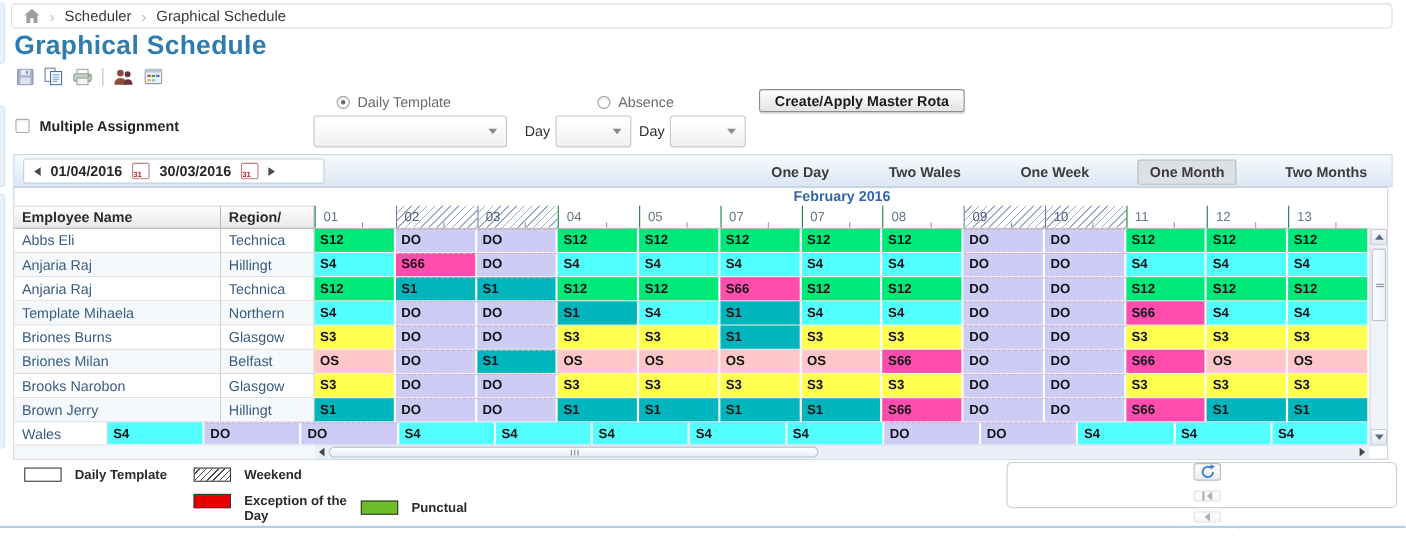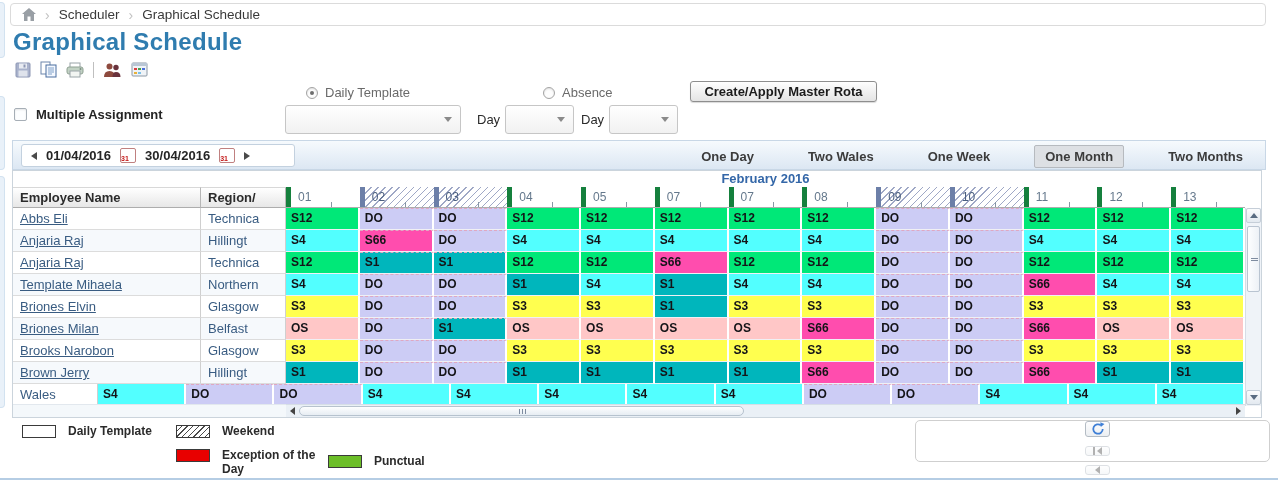--- a/index.html
+++ b/index.html
@@ -69,31 +69,31 @@
   
   .grid { position:absolute; left:12px; top:170px; width:1250px; height:248px; background:#fff; border:1px solid #CBD4DC; }
   .month-row { position:absolute; left:273px; top:0; width:959px; height:16px; text-align:center;
     font-weight:bold; color:#3467A8; font-size:13px; line-height:15px; }
   .hdr-row { position:absolute; left:0; top:16px; right:16px; height:21px; display:flex; }
   .hdr-fixed { background:linear-gradient(#FFFFFF,#E7E7E7); border-right:1px solid #B6B6B6;
     border-top:1px solid #D8D8D8; border-bottom:1px solid #ADADAD; font-weight:bold; color:#2B2B2B;
     font-size:13px; line-height:19px; padding-left:7px; }
   .hdr-name { width:188px; } .hdr-region { width:85px; }
   .days-h { flex:1; display:flex; border-bottom:1px solid #ADADAD; }
-  .day-h { flex:1; position:relative; font-size:12px; color:#64788C; padding:3px 0 0 7px; border-left:5px solid #15803d; background:#fff; }
+  .day-h { flex:1; position:relative; font-size:12px; color:#64788C; padding:3px 0 0 7px; border-left:1px solid #15803d; background:#fff; }
   .day-h::after { content:''; position:absolute; bottom:0; left:58%; width:1px; height:5px; background:#8896A4; }
   .day-h.wknd { background:repeating-linear-gradient(135deg,#FFFFFF 0 4px,#9FA8C6 4px 5px); color:#4A5E7E; border-left-color:#6C7FA8; }
 
   .body { position:absolute; left:0; top:37px; right:16px; height:198px; overflow:hidden; }
   .row { display:flex; height:22px; }
   .cell-name, .cell-region { border-right:1px solid #CFCFCF; border-bottom:1px solid #DCDCDC;
     color:#395C82; font-size:13px; line-height:21px; padding-left:7px; background:#fff;
     white-space:nowrap; overflow:hidden; }
   .row.alt .cell-name, .row.alt .cell-region { background:#F6F9FC; }
-  .cell-name { width:188px;text-decoration:underline; } .cell-region { width:85px; }
+  .cell-name { width:188px; } .cell-region { width:85px; }
   .day-cells { flex:1; display:flex; }
   .shift { flex:1; font-weight:bold; font-size:12px; color:#141418; line-height:20px; padding-left:5px;
     border-right:2px solid #FFF; border-bottom:1px solid #F0F0F4; cursor:pointer; overflow:hidden; }
   .shift.wknd { border-top:1px dashed #DFA8C2; line-height:19px; }
 
   
   .vbar { position:absolute; right:0; top:37px; width:16px; height:198px; background:#EFF3F8; border-left:1px solid #D6DEE6; }
   .vbtn { position:absolute; left:0; width:15px; height:15px; background:linear-gradient(#FBFCFD,#E3E9F0);
     border:1px solid #C5CED8; border-radius:2px; display:flex; align-items:center; justify-content:center; cursor:pointer; }
   .vup { top:0; } .vdn { bottom:1px; }
@@ -231,21 +231,21 @@
   <div class="dd dd-day2">
     <span class="dd-val"></span>
     <span class="caret"></span>
   </div>
 
   <div class="date-toolbar">
     <div class="date-box">
       <span class="tri-l"></span>
       <span class="date-txt">01/04/2016</span>
       <span class="cal"><span class="cal-top"></span><span class="cal-num">31</span></span>
-      <span class="date-txt">30/04/2016</span>
+      <span class="date-txt">30/03/2016</span>
       <span class="cal"><span class="cal-top"></span><span class="cal-num">31</span></span>
       <span class="tri-r"></span>
     </div>
     <div class="views">
         <span class="view-item">One Day</span>
         <span class="view-item">Two Wales</span>
         <span class="view-item">One Week</span>
         <span class="view-item selected">One Month</span>
         <span class="view-item">Two Months</span>
       </div>
@@ -343,21 +343,21 @@
             <div class="shift" style="background: rgb(82, 255, 255);">S4</div>
             <div class="shift" style="background: rgb(82, 255, 255);">S4</div>
             <div class="shift wknd" style="background: rgb(204, 204, 245);">DO</div>
             <div class="shift wknd" style="background: rgb(204, 204, 245);">DO</div>
             <div class="shift" style="background: rgb(255, 77, 174);">S66</div>
             <div class="shift" style="background: rgb(82, 255, 255);">S4</div>
             <div class="shift" style="background: rgb(82, 255, 255);">S4</div>
           </div>
         </div>
         <div class="row">
-          <div class="cell-name">Briones Elvin</div>
+          <div class="cell-name">Briones Burns</div>
           <div class="cell-region">Glasgow</div>
           <div class="day-cells">
             <div class="shift" style="background: rgb(255, 255, 79);">S3</div>
             <div class="shift wknd" style="background: rgb(204, 204, 245);">DO</div>
             <div class="shift wknd" style="background: rgb(204, 204, 245);">DO</div>
             <div class="shift" style="background: rgb(255, 255, 79);">S3</div>
             <div class="shift" style="background: rgb(255, 255, 79);">S3</div>
             <div class="shift" style="background: rgb(0, 182, 188);">S1</div>
             <div class="shift" style="background: rgb(255, 255, 79);">S3</div>
             <div class="shift" style="background: rgb(255, 255, 79);">S3</div>

